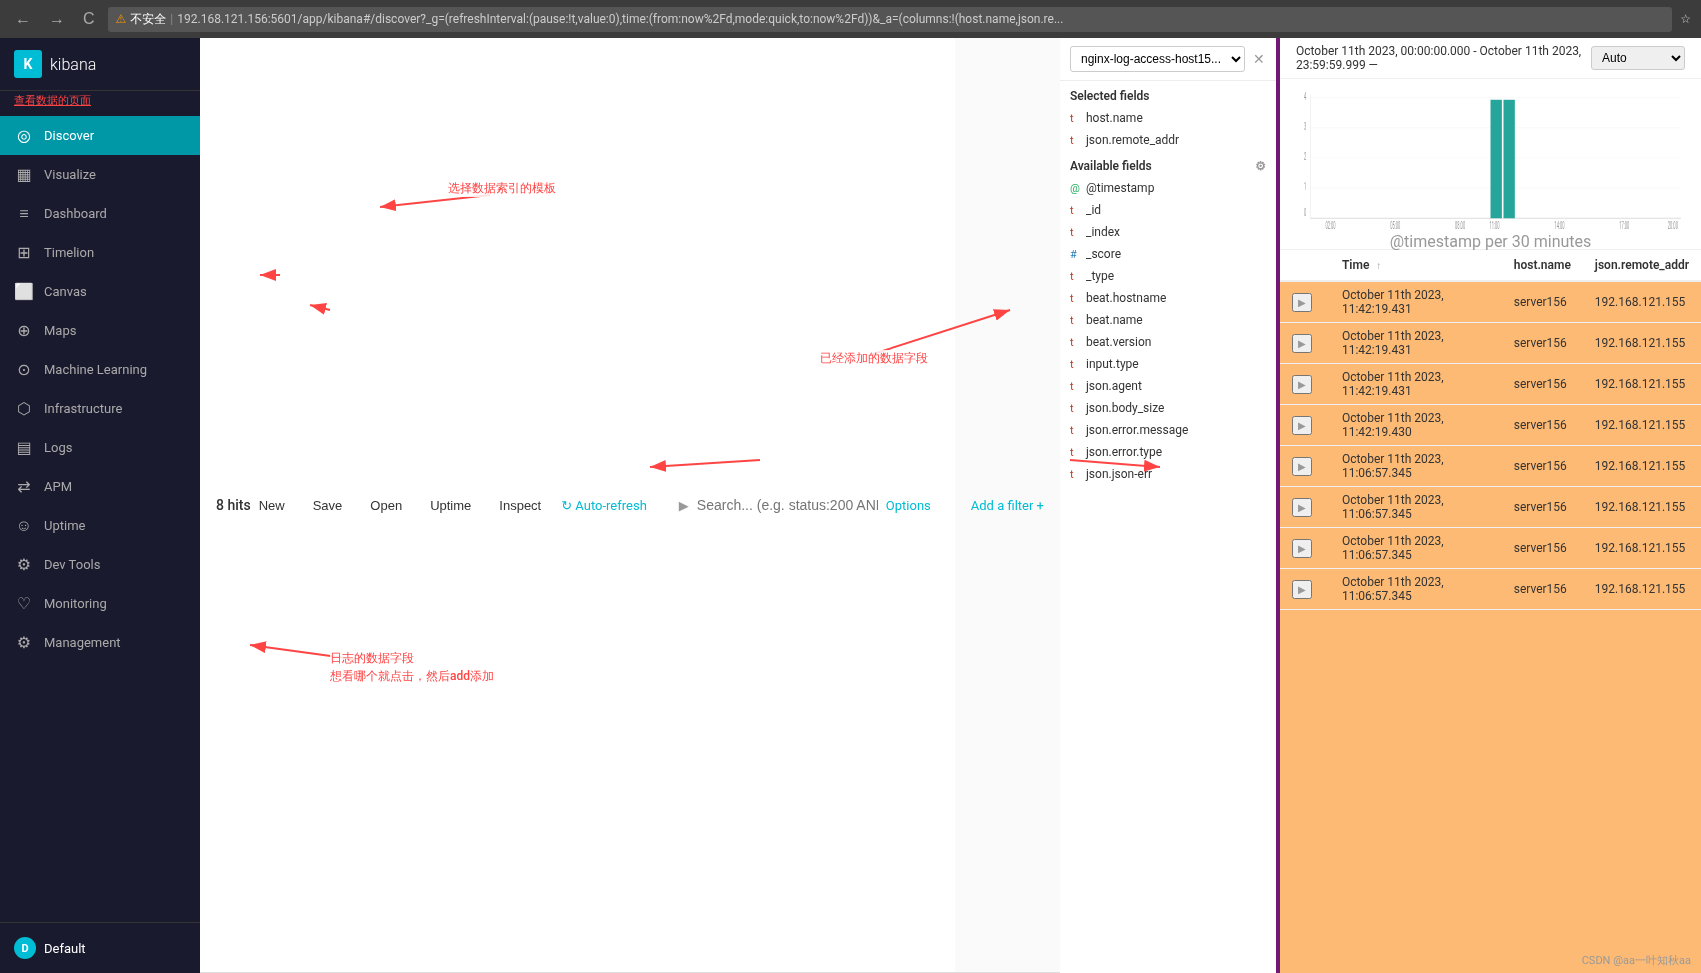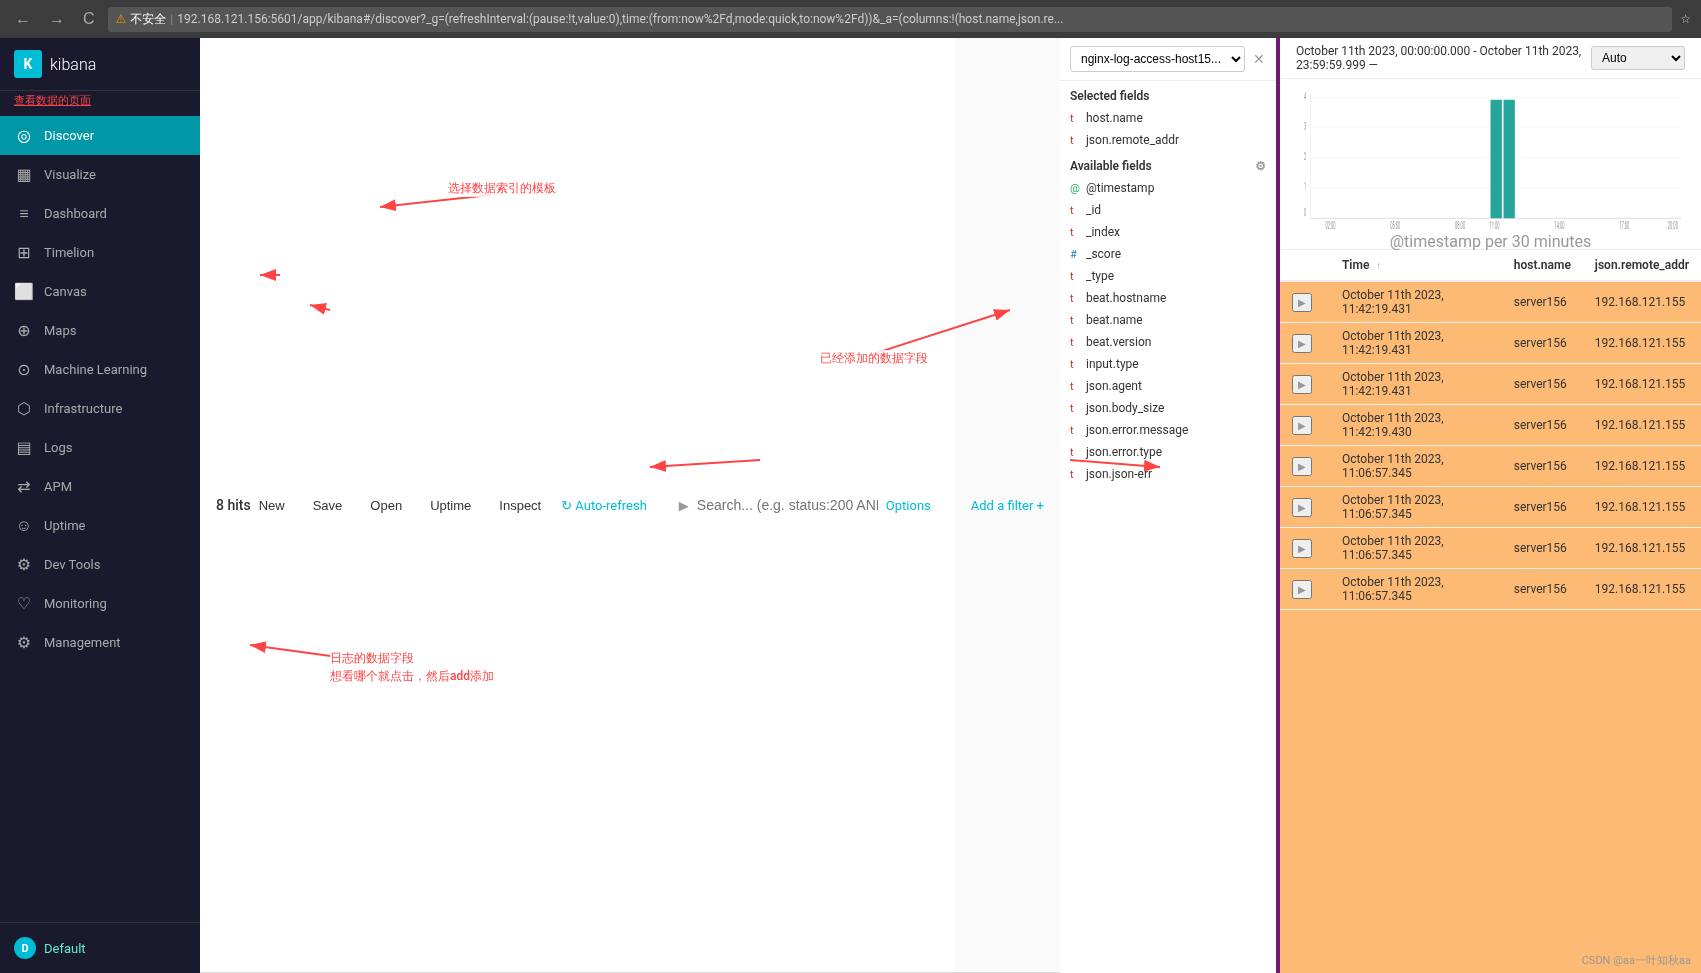--- a/index.html
+++ b/index.html
@@ -326,21 +326,21 @@
     <div class="sidebar-item">
       <span class="icon">⚙</span>
       <span class="label">Management</span>
     </div>
 
     <div class="sidebar-bottom">
       <div class="sidebar-user">
         <div class="user-avatar">
           <span>D</span>
         </div>
-        <span style="color:#5eead4; font-size:13px;">Default</span>
+        <span style="color:#ffffff; font-size:13px;">Default</span>
       </div>
     </div>
   </div>
 
   <div class="main">
 
     <div class="toolbar">
       <div class="toolbar-left">
         <span class="hits-count">8 hits</span>
       </div>

